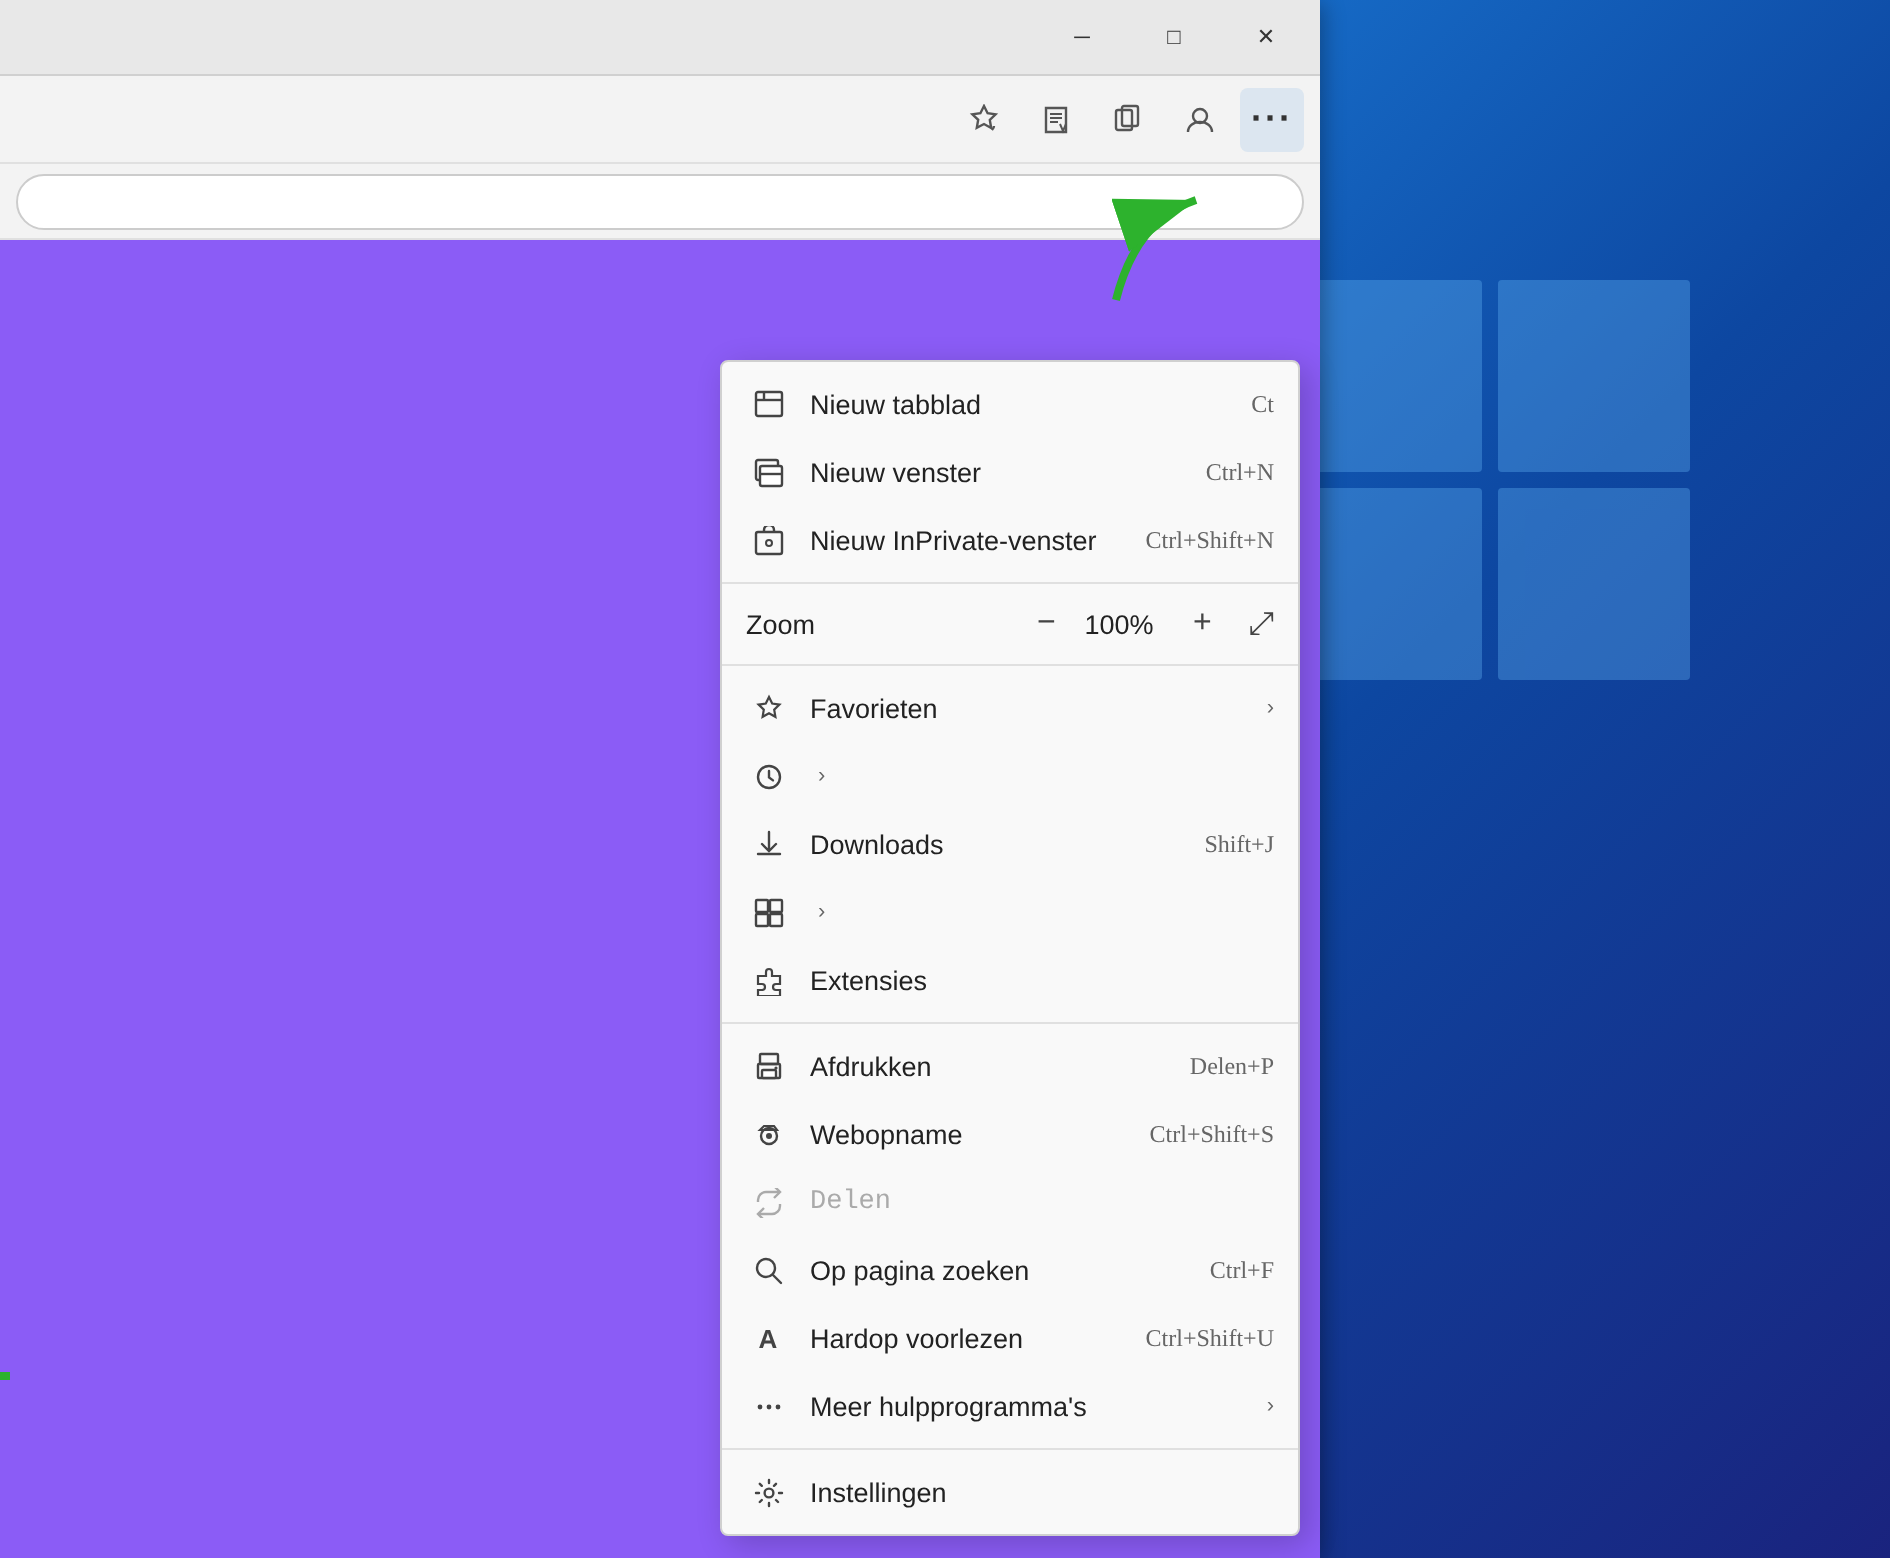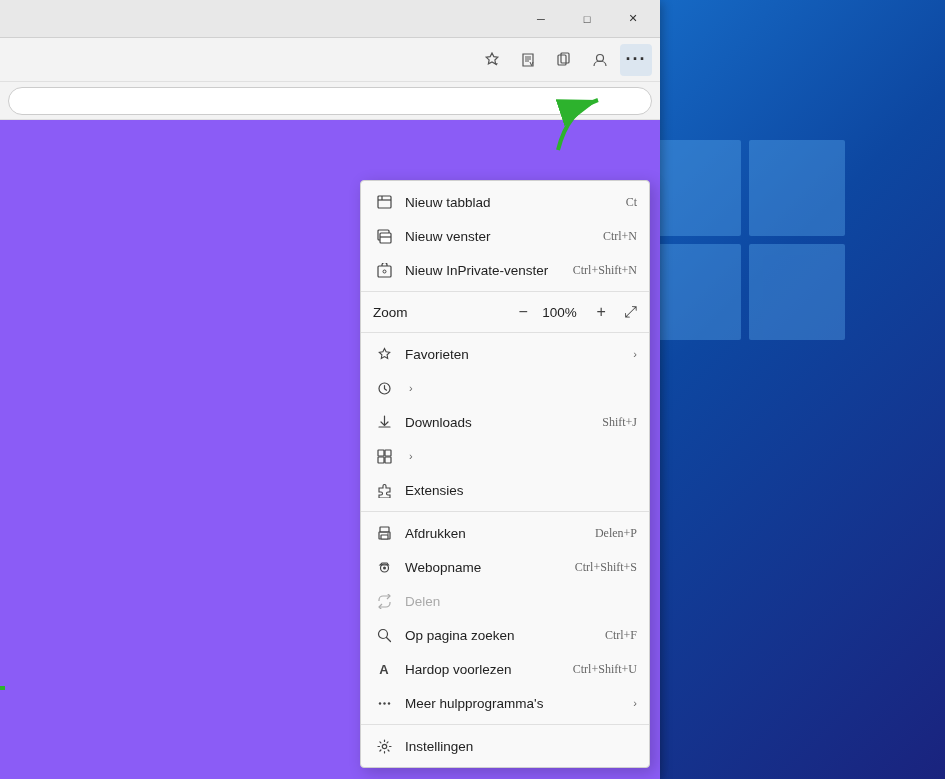--- a/index.html
+++ b/index.html
@@ -176,21 +176,21 @@
       justify-content: center;
       font-size: 14px;
       color: #444;
       flex-shrink: 0;
     }
 
     .menu-label {
       flex: 1;
       color: #222;
     }
-    .menu-item.disabled .menu-label { color: #aaa; }
+    .menu-item.disabled .menu-label { color: #aaa; font-family: Liberation Mono, monospace; }
 
     .menu-shortcut {
       color: #666;
       font-size: 12px;
       margin-left: 8px;
       font-family: Liberation Serif, serif;
     }
 
     .menu-arrow {
       color: #666;

